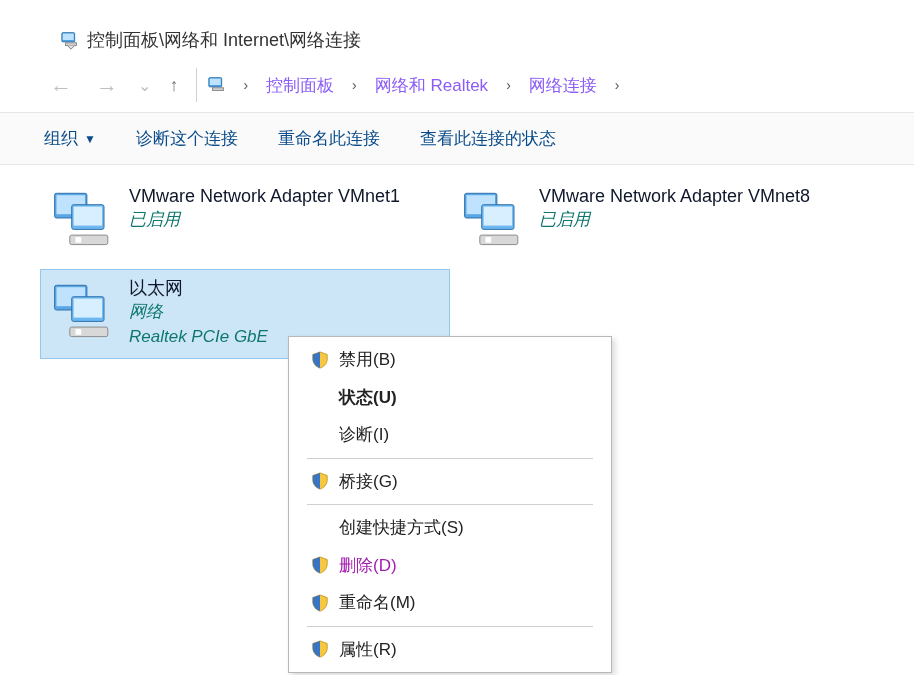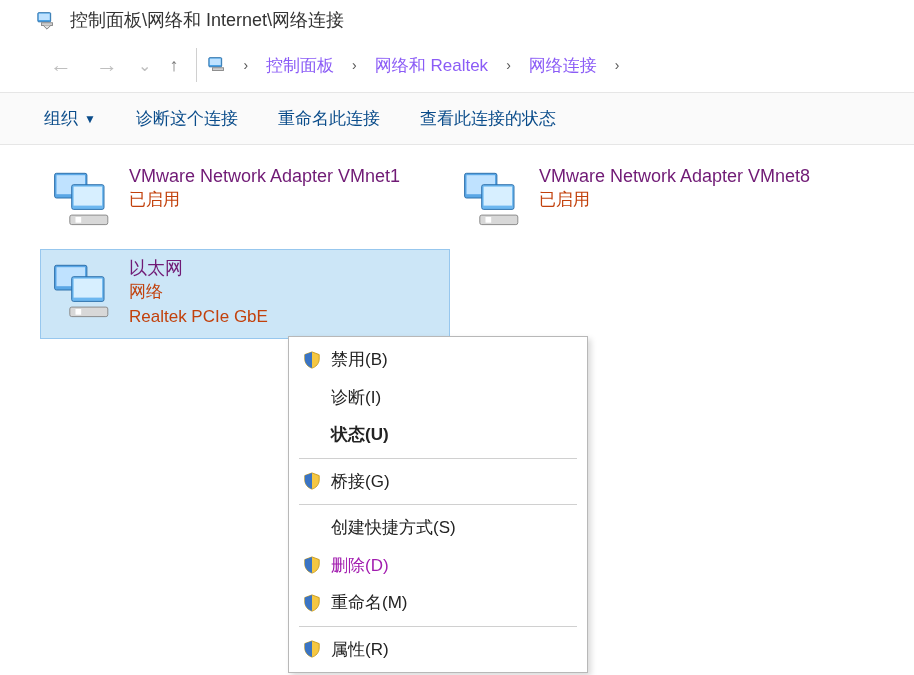--- a/index.html
+++ b/index.html
@@ -8,22 +8,23 @@
       background: #fff;
       font-size: 15px;
       width: 914px;
       height: 675px;
       overflow: hidden;
       position: relative;
     }
     .titlebar {
       display: flex;
       align-items: center;
-      padding: 8px 6px 10px 36px;
-      gap: 12px;
+      padding: 8px 6px 10px 60px;
+      gap: 5px;
+      margin-top: 20px;
     }
     .title-icon svg { width: 22px; height: 22px; display: block; }
     .title-text { font-size: 18px; color: #333; }
     .nav-row {
       display: flex;
       align-items: center;
       padding: 6px 8px 10px 40px;
       gap: 4px;
     }
     .nav-arrow { color: #bfbfbf; font-size: 22px; padding: 4px 10px; line-height: 1; }
@@ -65,31 +66,31 @@
       display: flex;
       align-items: flex-start;
       padding: 6px 6px 8px 6px;
       border: 1px solid transparent;
     }
     .adapter.selected {
       background: #cce6f7;
       border-color: #97c7ee;
     }
     .adapter-text { flex: 1; padding-left: 6px; }
-    .adapter-title { font-size: 18px; color: #701a75; line-height: 1.35; }
-    .adapter-sub { font-size: 17px; color: #c2410c; line-height: 1.45; }
+    .adapter-title { font-size: 18px; color: #0f172a; line-height: 1.35; }
+    .adapter-sub { font-size: 17px; color: #0f766e; line-height: 1.45; font-style: italic; }
     .net-icon svg { width: 76px; height: 68px; display: block; }
 
     .ctx-menu {
       position: absolute;
-      width: 300px;
+      width: 324px;
       background: #fff;
       border: 1px solid #b8b8b8;
       box-shadow: 3px 3px 6px rgba(0,0,0,0.15);
-      padding: 4px 4px;
+      padding: 4px 12px;
     }
     .ctx-item {
       display: flex;
       align-items: center;
       padding: 6px 10px 6px 38px;
       font-size: 17px;
       color: #222;
       position: relative;
       line-height: 1.5;
     }
@@ -210,26 +211,26 @@
 <div class="ctx-menu" style="left:288px; top:336px;">
   <div class="ctx-item">
     <span class="ctx-icon shield">
       <svg viewBox="0 0 20 20">
           <path d="M10 1 L18 4 V9 C18 14 14 18 10 19 C6 18 2 14 2 9 V4 Z" fill="#f5c742" stroke="#c89a1c"></path>
           <path d="M10 1 L10 19 C6 18 2 14 2 9 V4 Z" fill="#3a74c4"></path>
         </svg>
     </span>
     <span>禁用(B)</span>
   </div>
-  <div class="ctx-item">
-    <span>诊断(I)</span>
-  </div>
   <div class="ctx-item bold">
     <span>状态(U)</span>
   </div>
+  <div class="ctx-item">
+    <span>诊断(I)</span>
+  </div>
   <div class="ctx-sep"></div>
   <div class="ctx-item">
     <span class="ctx-icon shield">
       <svg viewBox="0 0 20 20">
           <path d="M10 1 L18 4 V9 C18 14 14 18 10 19 C6 18 2 14 2 9 V4 Z" fill="#f5c742" stroke="#c89a1c"></path>
           <path d="M10 1 L10 19 C6 18 2 14 2 9 V4 Z" fill="#3a74c4"></path>
         </svg>
     </span>
     <span>桥接(G)</span>
   </div>

